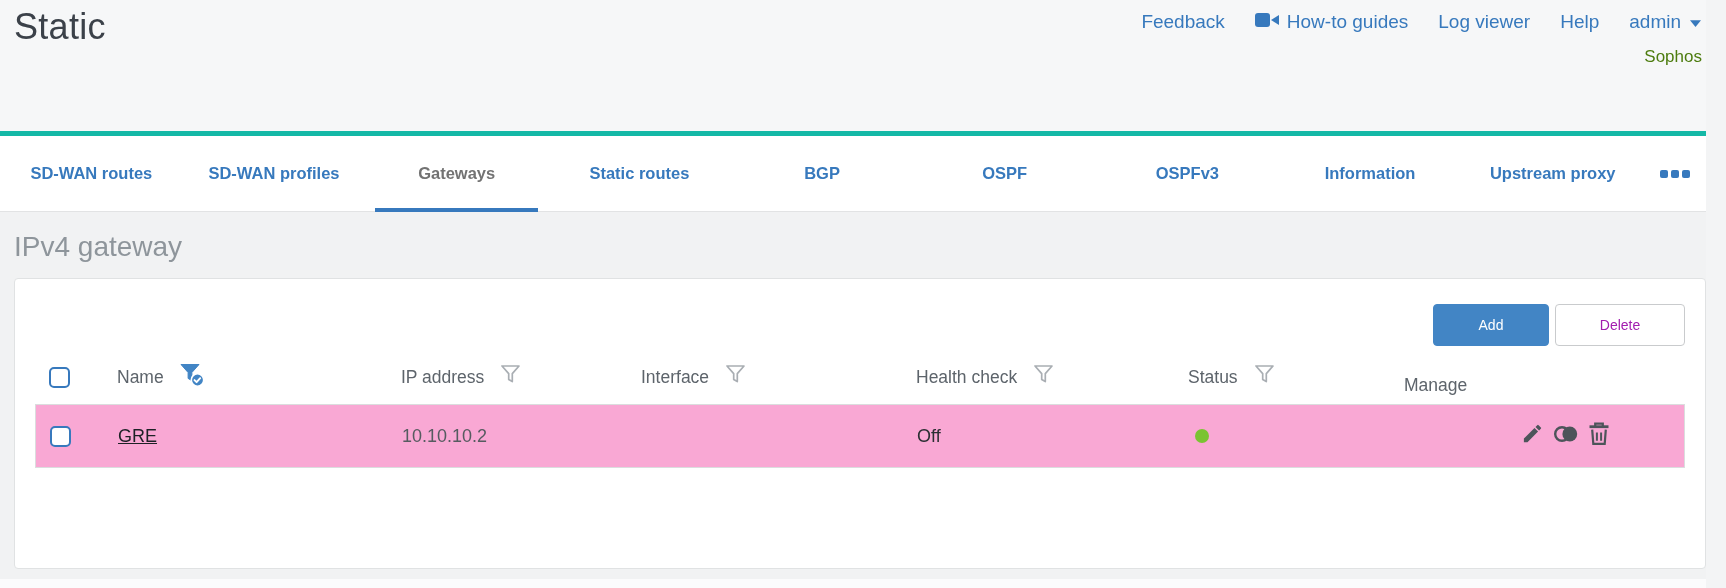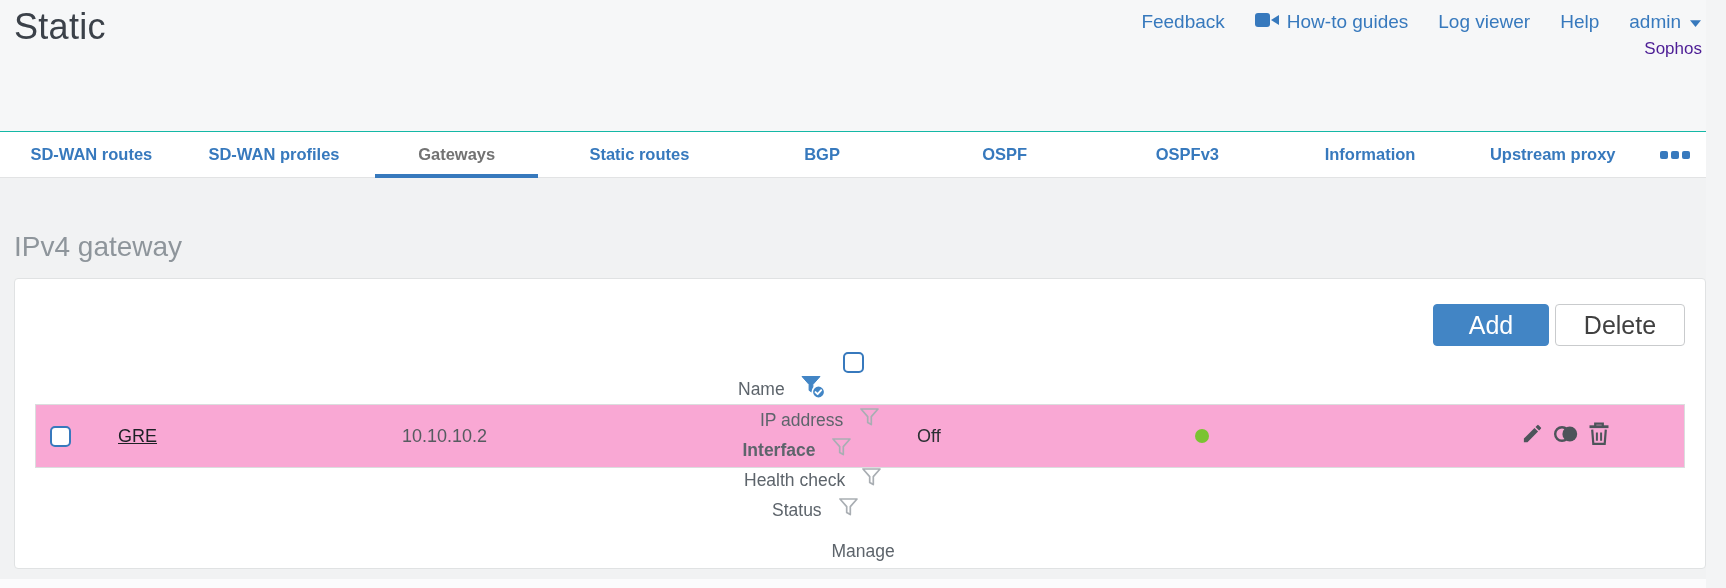--- a/index.html
+++ b/index.html
@@ -14,25 +14,25 @@
   
   .top-band {
     height: 131px; background: #f6f7f8;
     display: flex; justify-content: space-between;
     padding: 4px 24px 0 14px;
   }
   .page-title { font-size: 36px; font-weight: 300; color: #3b4149; letter-spacing: .3px; padding-top: 2px; }
   .header-right { display: flex; flex-direction: column; align-items: flex-end; padding-top: 7px; }
   .header-links { display: flex; align-items: center; gap: 30px; }
   .hlink { color: #3779bd; font-size: 19px; cursor: pointer; display: flex; align-items: flex-end; gap: 8px; white-space: nowrap; }
-  .brand { color: #4c1d95; font-size: 17px; margin-top: 6px; }
+  .brand { color: #4d7c0f; font-size: 17px; margin-top: 14px; }
   
   .tab-bar {
-    position: absolute; top: 131px; left: 0; width: 1706px; height: 47px;
-    background: #fff; border-top: 1px solid #14b8a6; border-bottom: 1px solid #e2e3e4;
+    position: absolute; top: 131px; left: 0; width: 1706px; height: 81px;
+    background: #fff; border-top: 5px solid #14b8a6; border-bottom: 1px solid #e2e3e4;
     display: flex; align-items: stretch;
   }
   .tab {
     flex: 1; position: relative; display: flex; align-items: center; justify-content: center;
     font-size: 16.5px; font-weight: bold; color: #3779bd; cursor: pointer; white-space: nowrap;
   }
   .tab.active { color: #737373; }
   .tab.active::after {
     content: ""; position: absolute; left: 10px; right: 10px; bottom: -1px;
     height: 4px; background: #3779bd;
@@ -42,33 +42,33 @@
   
   .content { position: absolute; top: 197px; left: 0; width: 1412px; }
   .section-title { margin: 34px 0 15px 14px; font-size: 28px; font-weight: 300; color: #8e959b; }
   .card {
     margin-left: 14px; width: 1692px; height: 291px;
     background: #fff; border: 1px solid #e0e2e3; border-radius: 4px;
     padding: 10px 20px 20px 20px;
   }
   .toolbar { display: flex; justify-content: flex-end; gap: 6px; margin-top: 15px; }
   .btn {
-    height: 42px; border-radius: 4px; font-size: 25px;
+    height: 42px; border-radius: 4px; font-size: 14px;
     display: flex; align-items: center; justify-content: center; cursor: pointer;
     font-family: "Liberation Sans", sans-serif;
   }
   .btn-add { width: 116px; background: #4285c5; border: 1px solid #4285c5; color: #fff; }
-  .btn-delete { width: 130px; background: #fff; border: 1px solid #c9cbcd; color: #404040; }
-  
-  .thead { display: flex; align-items: center; height: 50px; margin-top: 6px; color: #5d646b; font-size: 17.5px; flex-direction: column; }
+  .btn-delete { width: 130px; background: #fff; border: 1px solid #c9cbcd; color: #a21caf; }
+  
+  .thead { display: flex; align-items: center; height: 50px; margin-top: 6px; color: #5d646b; font-size: 17.5px; }
   .cell { display: flex; align-items: center; }
   .col-check  { width: 62px;  padding-left: 14px; }
   .col-name   { width: 284px; padding-left: 20px; }
   .col-ip     { width: 240px; padding-left: 20px; }
-  .col-if     { width: 275px; padding-left: 20px; font-weight: bold; }
+  .col-if     { width: 275px; padding-left: 20px; }
   .col-hc     { width: 272px; padding-left: 20px; }
   .col-status { width: 216px; padding-left: 20px; }
   .col-manage { flex: 1; padding-left: 20px; margin-top: 16px; }
   .thead .hlabel { margin-right: 14px; white-space: nowrap; }
   .filter-icon { flex: none; cursor: pointer; }
   .tbody { border: 1px solid #dbddde; margin-top: 2px; }
   .trow { display: flex; align-items: center; height: 62px; background: #f9a8d4; font-size: 18px; }
   .checkbox {
     width: 21px; height: 21px; border: 2.5px solid #3779bd; border-radius: 5px;
     background: #fff; cursor: pointer; flex: none;

